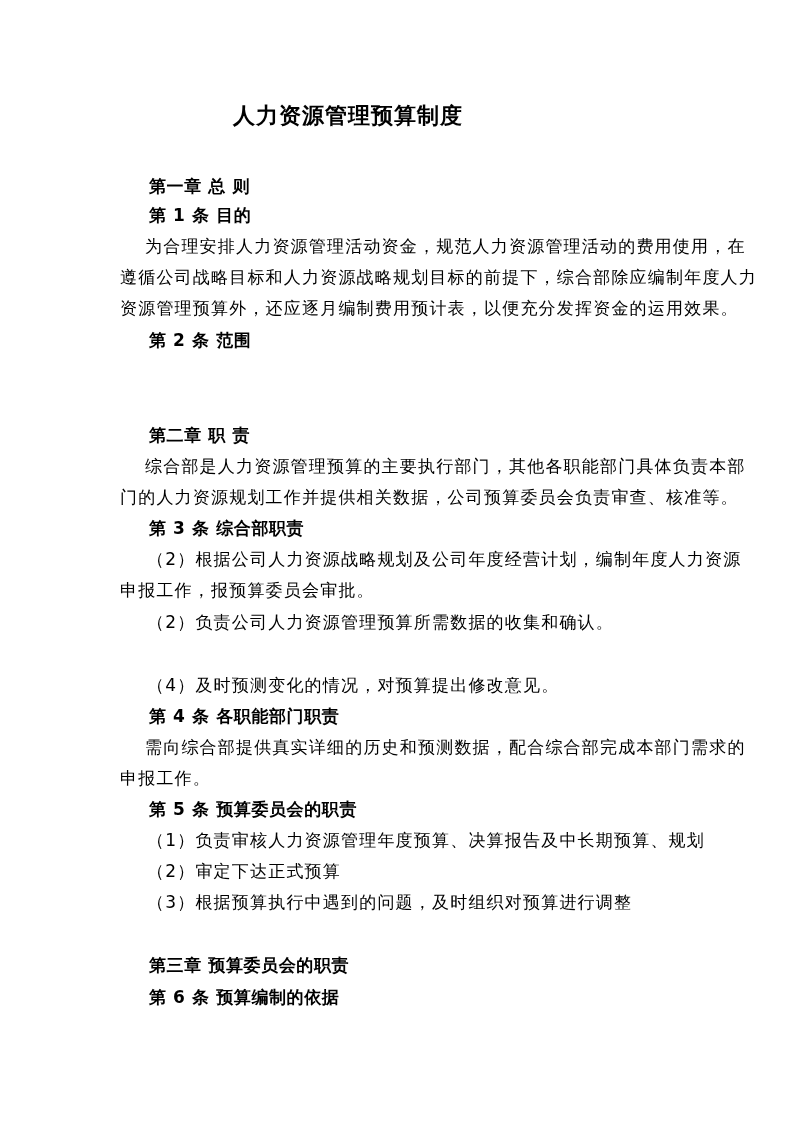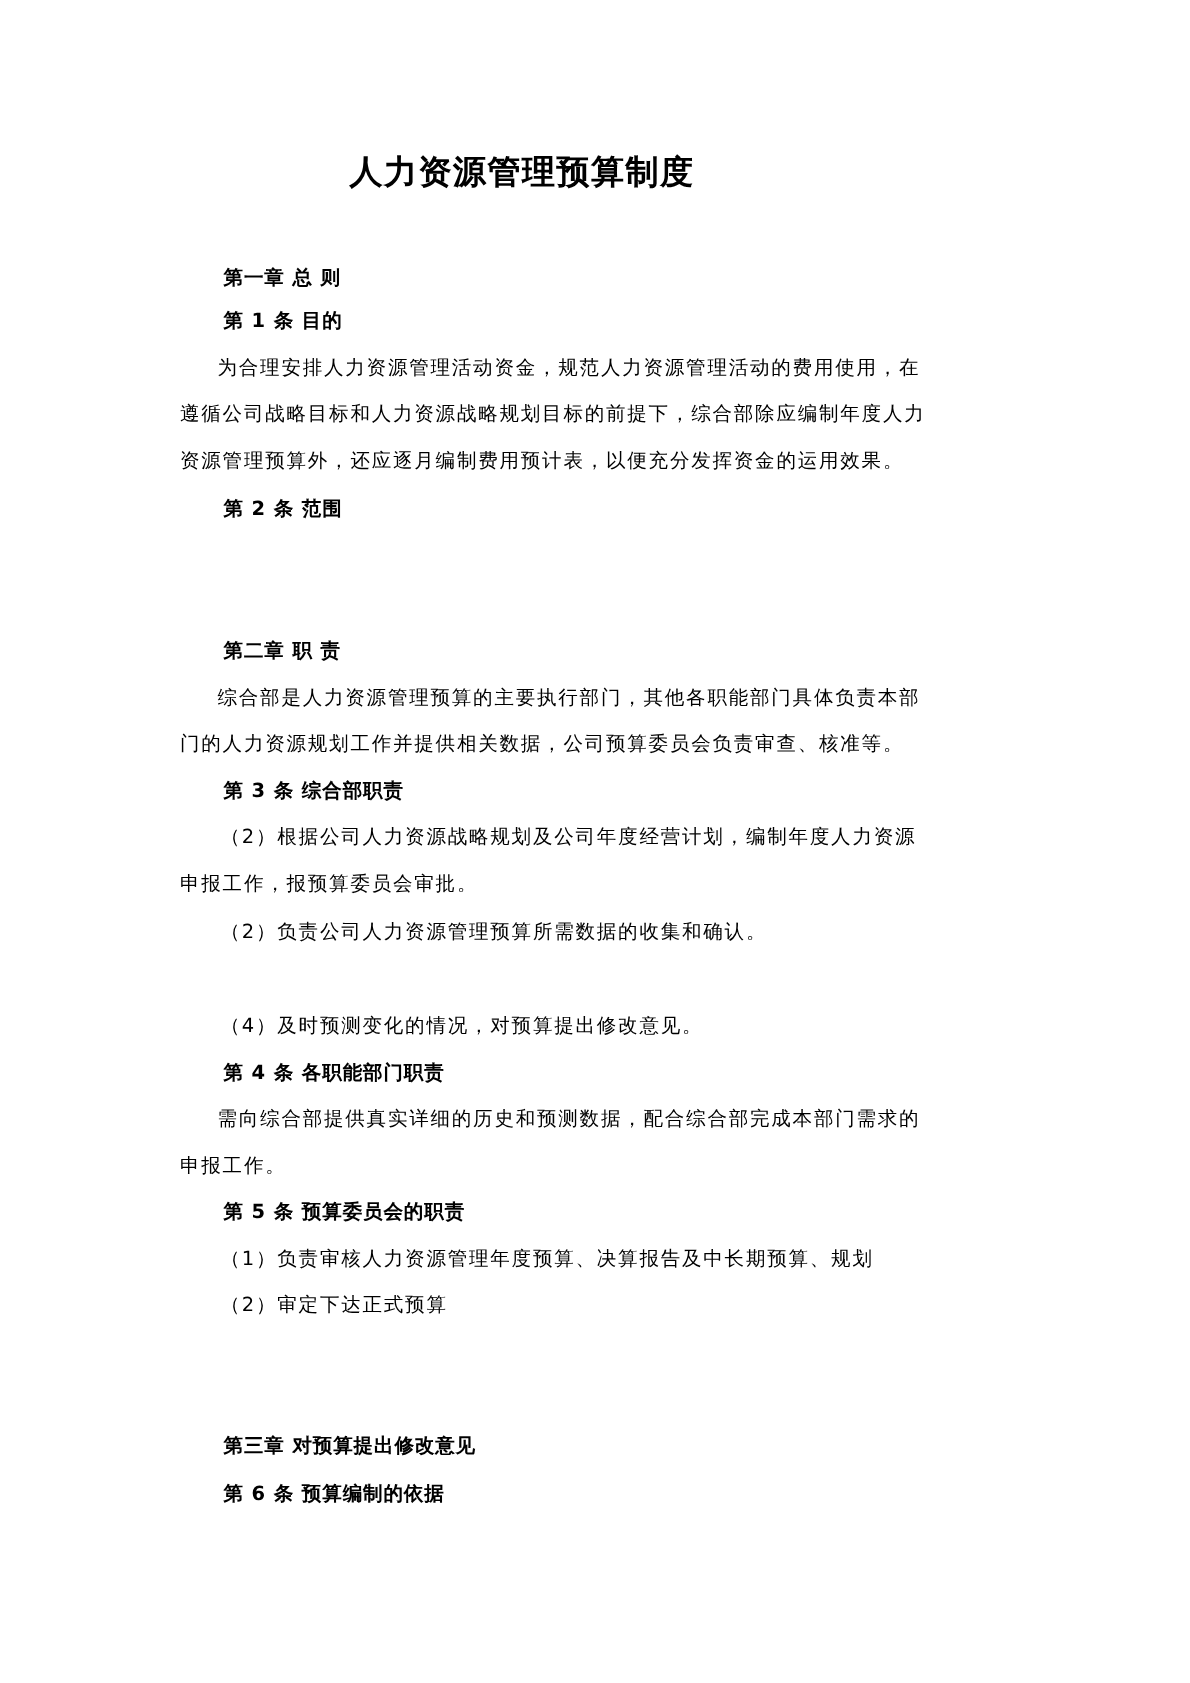--- a/index.html
+++ b/index.html
@@ -1,19 +1,19 @@
 <!DOCTYPE html>
 <html><head>
 <meta charset="utf-8">
 <style>
   html, body { margin: 0; padding: 0; background: #ffffff; }
   body { width: 793px; height: 1122px; position: relative; overflow: hidden; color: #000; font-family: "DejaVu Sans", "Liberation Sans", sans-serif; }
   .page { position: absolute; left: 0; top: 0; width: 793px; height: 1122px; background: #fff; }
   .title { position: absolute; left: 0; width: 696px; top: 101px; text-align: center; font-size: 22px; font-weight: bold; letter-spacing: 1px; line-height: 30px; }
-  .line { position: absolute; left: 120px; font-size: 13px; line-height: 20px; white-space: nowrap; letter-spacing: 1.2px; }
+  .line { position: absolute; left: 120px; font-size: 17px; line-height: 20px; white-space: nowrap; letter-spacing: 1.2px; }
   .h { font-weight: bold; left: 149px; letter-spacing: 0.6px; }
   .ind { left: 133px; margin-left: 12px; }
   .item { left: 147px; }
   .cont { left: 120px; }
 </style>
 </head>
 <body>
 
 <div class="page">
   <div class="title">人力资源管理预算制度</div>
@@ -32,16 +32,17 @@
   <div class="line item" style="top:549px">（2）根据公司人力资源战略规划及公司年度经营计划，编制年度人力资源</div>
   <div class="line cont" style="top:580px">申报工作，报预算委员会审批。</div>
   <div class="line item" style="top:612px">（2）负责公司人力资源管理预算所需数据的收集和确认。</div>
   <div class="line item" style="top:675px">（4）及时预测变化的情况，对预算提出修改意见。</div>
   <div class="line h" style="top:706px">第 4 条  各职能部门职责</div>
   <div class="line ind" style="top:737px">需向综合部提供真实详细的历史和预测数据，配合综合部完成本部门需求的</div>
   <div class="line cont" style="top:768px">申报工作。</div>
   <div class="line h" style="top:799px">第 5 条  预算委员会的职责</div>
   <div class="line item" style="top:830px">（1）负责审核人力资源管理年度预算、决算报告及中长期预算、规划</div>
   <div class="line item" style="top:861px">（2）审定下达正式预算</div>
+  <div class="line item" style="top:892px">（3）根据预算执行中遇到的问题，及时组织对预算进行调整</div>
 
-  <div class="line h" style="top:955px">第三章  对预算提出修改意见</div>
+  <div class="line h" style="top:955px">第三章  预算委员会的职责</div>
   <div class="line h" style="top:987px">第 6 条  预算编制的依据</div>
 </div>
 
 </body></html>

